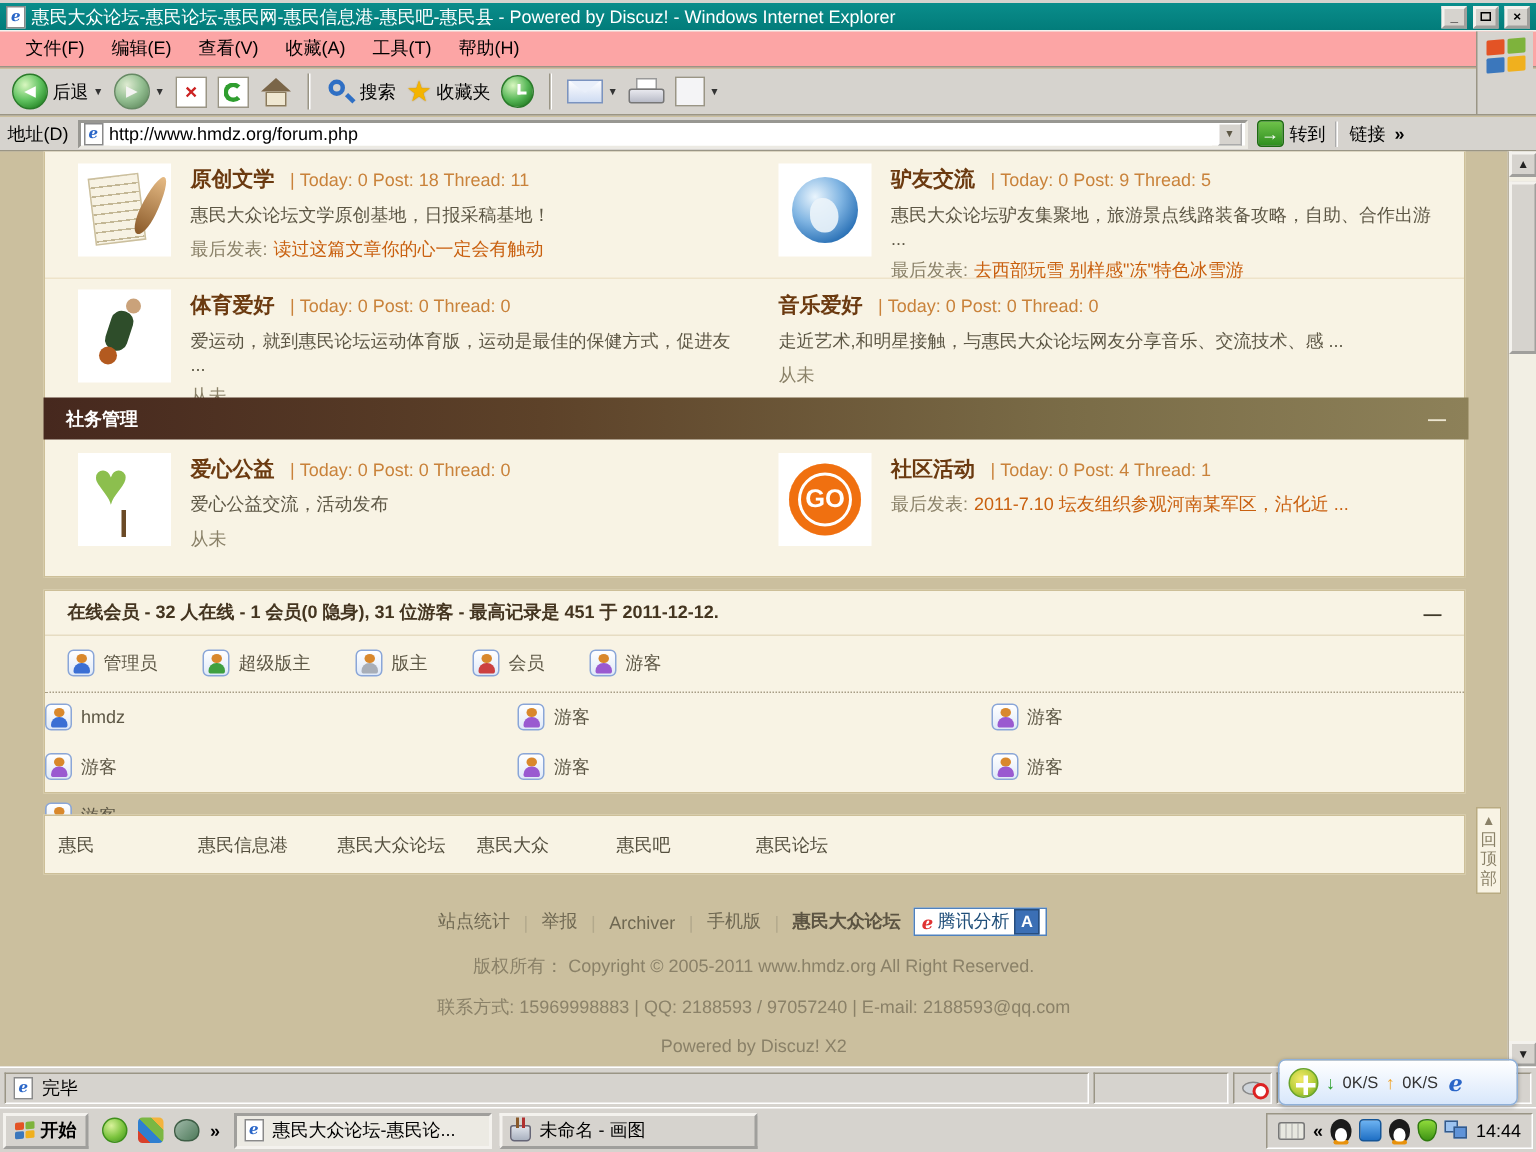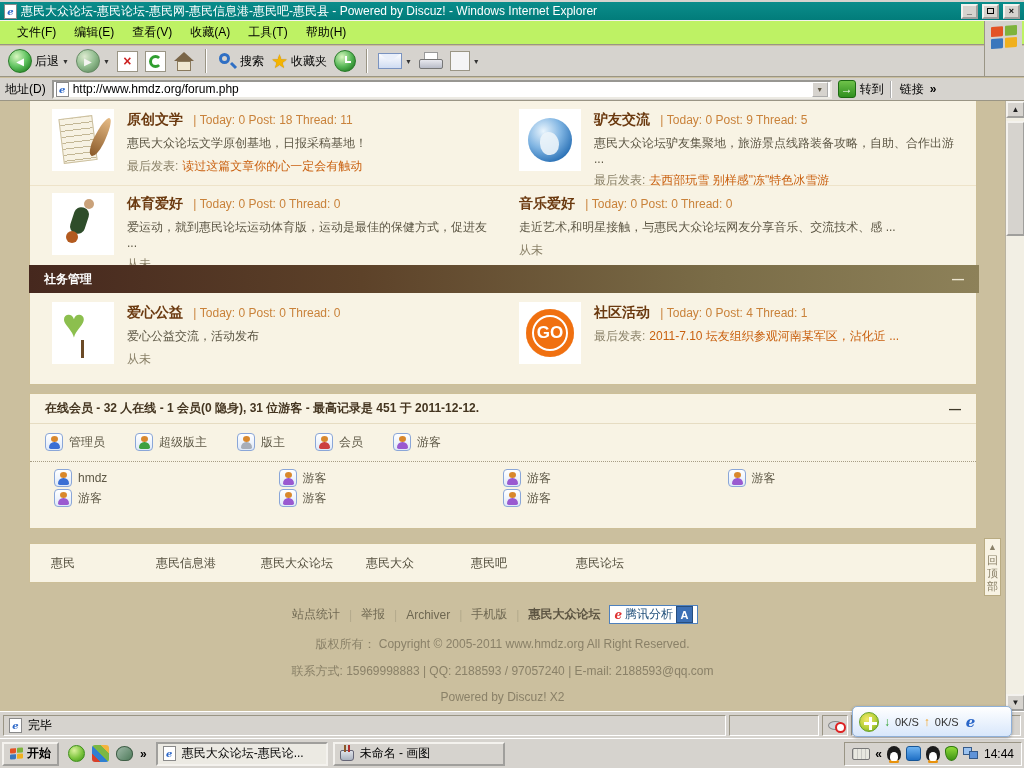--- a/index.html
+++ b/index.html
@@ -10,21 +10,21 @@
   .titlebar { position:absolute; left:0; top:0; width:1024px; height:20px; background:linear-gradient(#0a8d8b,#027c7a);
     display:flex; align-items:center; padding:0 4px; gap:4px; border-top:2px solid #d6d3ce; }
   .titlebar .title { flex:1; color:#fff; font-weight:normal; font-size:12px; white-space:nowrap; overflow:hidden; }
   .win-btn { width:17px; height:15px; background:#d6d3ce; border:2px outset #f4f2ee; font-size:9px; line-height:10px;
     text-align:center; color:#000; font-weight:bold; }
   .restore-box { display:inline-block; width:7px; height:6px; border:1px solid #000; }
   .ie-e { color:#2a66c8; font-family:"DejaVu Serif",serif; font-style:italic; font-weight:bold; }
   .page-ico { display:inline-flex; width:13px; height:15px; background:#fff; border:1px solid #8a8a8a;
     align-items:center; justify-content:center; font-size:10px; flex:none; }
 
-  .menubar { position:absolute; left:0; top:20px; width:1024px; height:25px; background:#bef264;
+  .menubar { position:absolute; left:0; top:20px; width:1024px; height:25px; background:#fca5a5;
     border-top:1px solid #f4f2ee; border-bottom:1px solid #9a9585; display:flex; align-items:center; padding-left:8px; }
   .menu-item { padding:3px 9px; color:#000; }
 
   .winlogo-panel { position:absolute; right:2px; top:21px; width:38px; height:55px; background:#d6d3ce;
     border-left:1px solid #9a9585; display:flex; justify-content:center; padding-top:5px; z-index:3; }
   .flag { display:grid; grid-template-columns:12px 12px; grid-template-rows:10px 10px; gap:2px; transform:skewY(-5deg); height:24px; }
   .flag span { border-radius:1px; }
   .flag .f1{background:#e35325;} .flag .f2{background:#7eb33c;} .flag .f3{background:#3b77bc;} .flag .f4{background:#f0b01e;}
 
   .toolbar { position:absolute; left:0; top:46px; width:1024px; height:31px; background:#d6d3ce;
@@ -113,25 +113,25 @@
   #panel-online { left:29px; top:292px; width:948px; height:136px; }
   .online-header { height:30px; border-bottom:1px solid #e6dcc2; display:flex; align-items:center; padding:0 15px;
     font-weight:bold; color:#443520; }
   .online-header .collapse { margin-left:auto; color:#403a2a; font-weight:bold; }
   .online-legend { display:flex; align-items:center; gap:30px; padding:9px 15px 10px 15px; border-bottom:1px dotted #a79d85; }
   .legend-item, .user-item { display:flex; align-items:center; gap:6px; color:#5d5745; }
   .badge { width:18px; height:18px; border:1px solid #8aa6d8; border-radius:4px; background:linear-gradient(#ffffff,#dfe9f8);
     position:relative; flex:none; }
   .b-head { position:absolute; left:5px; top:2px; width:7px; height:6px; border-radius:50%; background:#d9882c; }
   .b-body { position:absolute; left:3px; top:8px; width:11px; height:7px; border-radius:6px 6px 2px 2px; background:#888; }
-  .user-grid { display:grid; grid-template-columns:repeat(4,1fr); row-gap:2px; padding:7px 24px; }
+  .user-grid { display:grid; grid-template-columns:repeat(3,1fr); row-gap:15px; padding:7px 0; }
 
   
   #panel-links { left:29px; top:442px; width:948px; height:40px; display:flex; align-items:center; padding:0 9px; }
-  .flink { display:inline-block; width:93px; color:#55503f; cursor:pointer;margin-left:12px; }
+  .flink { display:inline-block; width:93px; color:#55503f; cursor:pointer; }
 
   #backtop { position:absolute; left:984px; top:437px; width:17px; height:58px; background:#f8f3e4; border:1px solid #b9ab82;
     font-size:11px; color:#8a8168; line-height:13px; text-align:center; word-break:break-all; padding-top:2px; cursor:pointer; }
   #backtop .bt-arrow { display:block; font-size:9px; }
 
   
   #footer { position:absolute; left:0; top:497px; width:1005px; text-align:center; color:#8a8168; }
   .f-nav { display:flex; justify-content:center; align-items:center; gap:9px; margin:7px 15px 12px 0; color:#6f6852; }
   .f-nav .sep { color:#b3a98c; }
   .f-nav .bold { font-weight:bold; color:#5c5442; }

